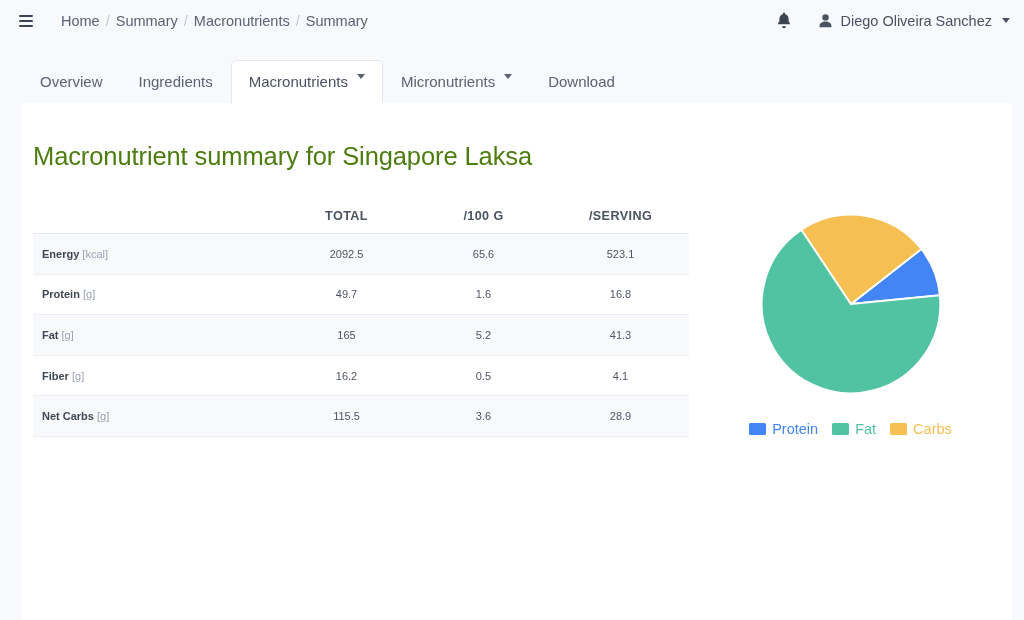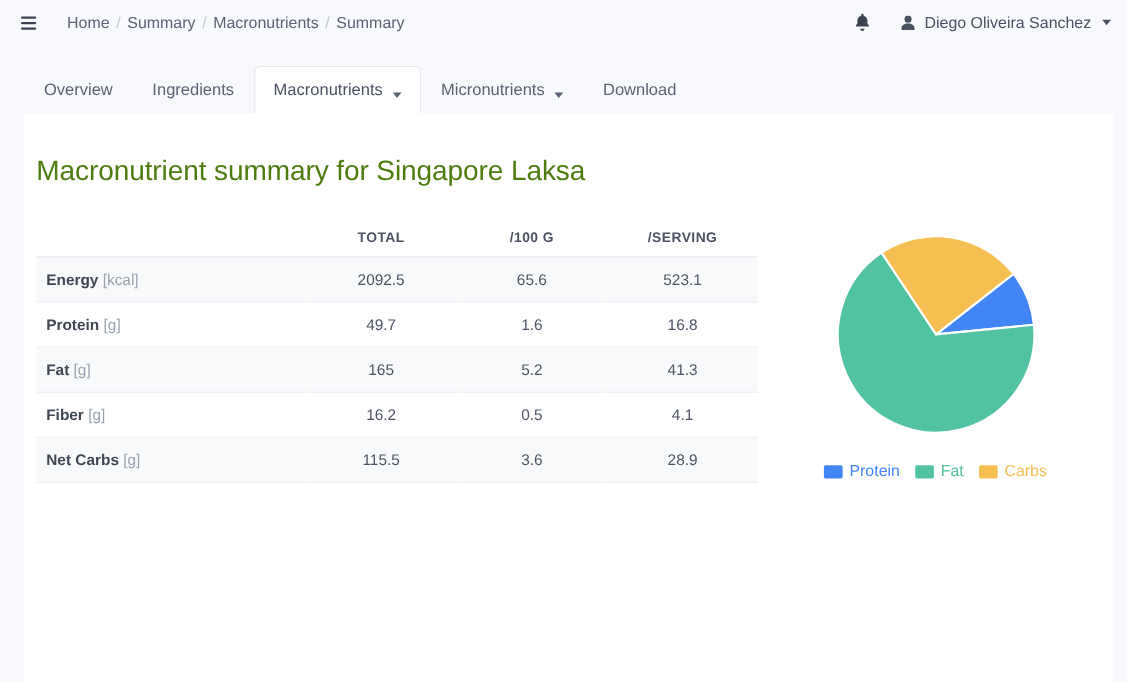--- a/index.html
+++ b/index.html
@@ -65,21 +65,21 @@
     padding-left: 22px;
     height: 62px;
     background: #f8f9fc;
   }
   .tab {
     font-size: 15px;
     color: #5b6273;
     padding: 13px 17px 14px 17px;
     cursor: pointer;
     line-height: 1;
-    display: flex; align-items: flex-end; gap: 7px;
+    display: flex; align-items: flex-start; gap: 7px;
     border: 1px solid transparent;
     border-bottom: none;
     border-radius: 5px 5px 0 0;
     position: relative;
     background: transparent;
     white-space: nowrap;
   }
   .tab.active {
     background: #ffffff;
     border-color: #e4e7ee;
@@ -123,21 +123,21 @@
     font-size: 12.6px;
     font-weight: 700;
     color: #4b5262;
     letter-spacing: 0.4px;
     text-align: center;
     padding: 6px 0 10px 0;
     border-bottom: 1px solid #e6e8ee;
   }
   .macro-table th.lbl { text-align: left; border-bottom: 1px solid #e6e8ee; }
   .macro-table td {
-    font-size: 14px;
+    font-size: 11px;
     color: #4d5464;
     text-align: center;
     padding: 12px 0;
     border-bottom: 1px solid #eceef3;
   }
   .macro-table td.lbl {
     text-align: left;
     padding-left: 9px;
     font-weight: 700;
     color: #3f4654;

